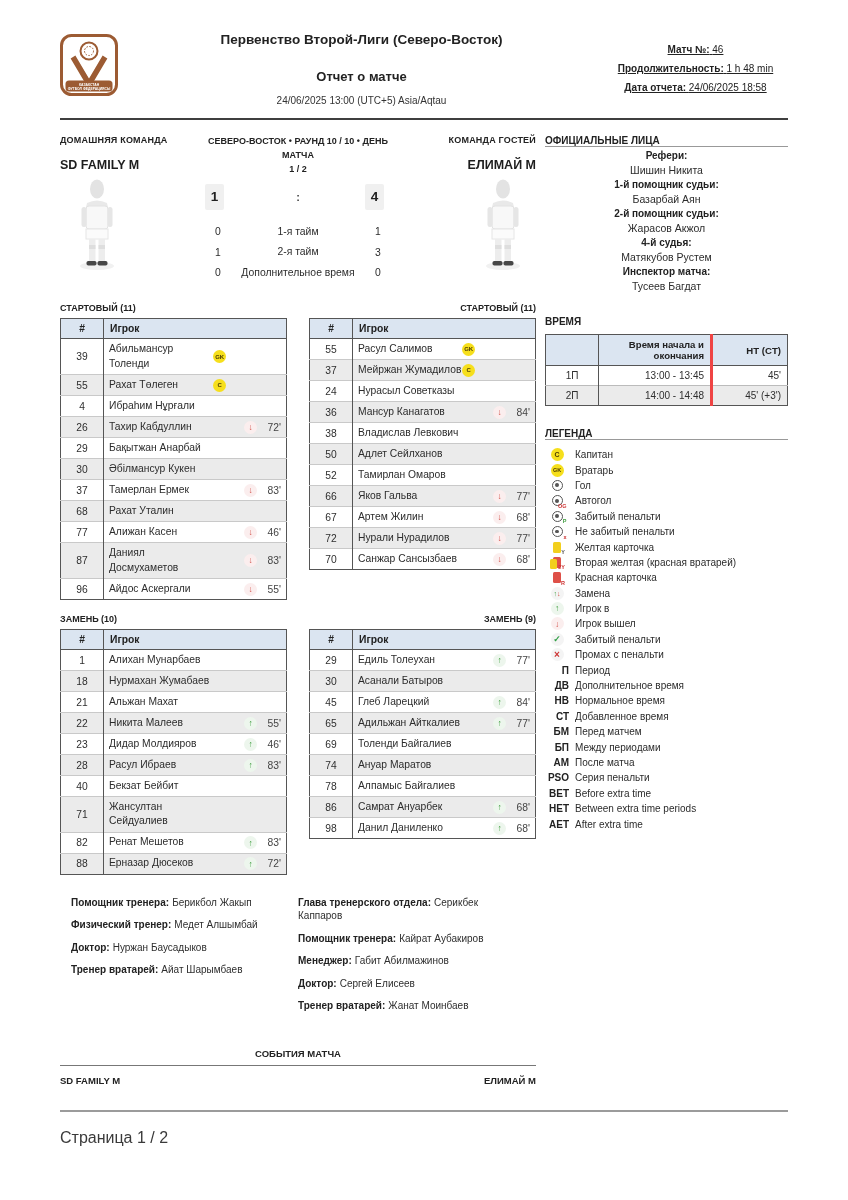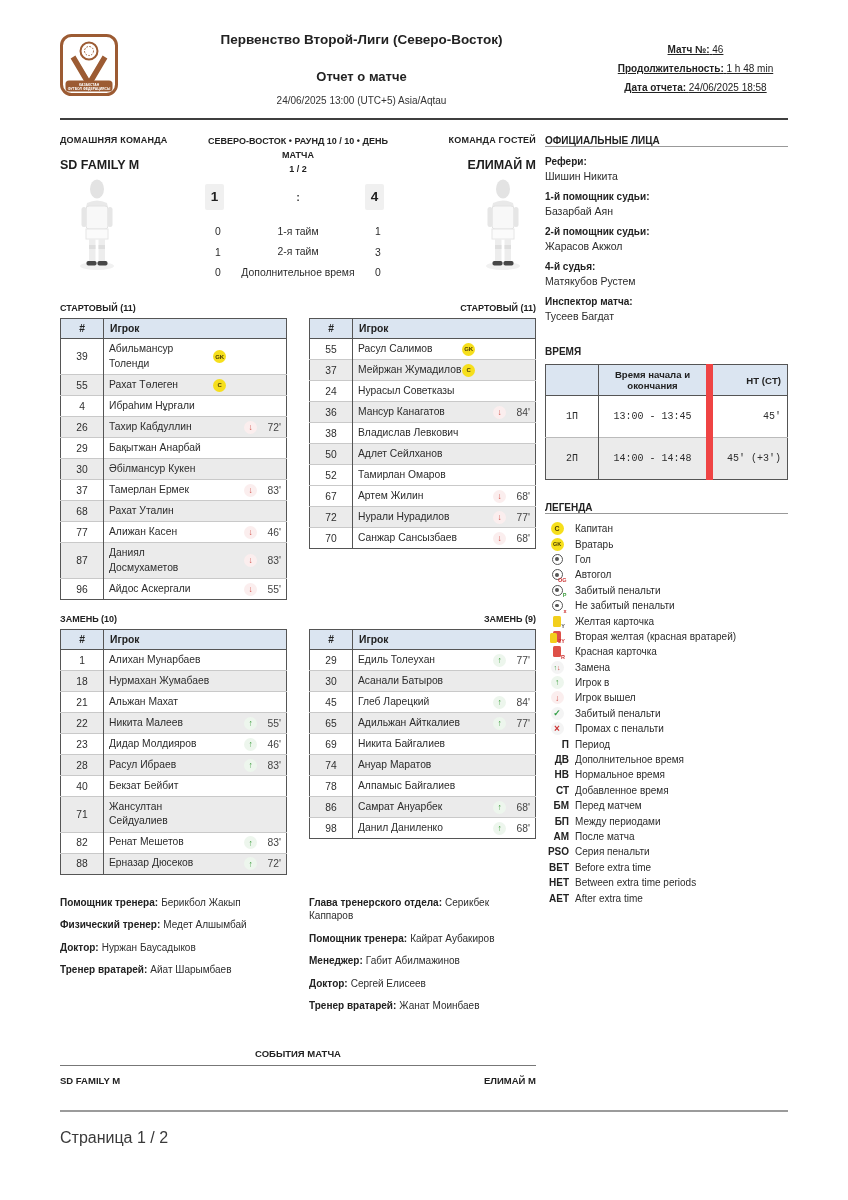--- a/index.html
+++ b/index.html
@@ -52,39 +52,39 @@
   .badge{width:13px;height:13px;border-radius:50%;background:#f6df1c;color:#4a3b00;font-size:6px;font-weight:bold;display:inline-flex;align-items:center;justify-content:center;flex:none;letter-spacing:-.2px;}
   .pc{width:13px;height:13px;border-radius:50%;background:#f4f4f4;display:inline-flex;align-items:center;justify-content:center;flex:none;}
   .pc-g{background:#edf6ed;}
   .pc-r{background:#fbeeee;}
   .arr{font-style:normal;font-size:8.5px;line-height:1;font-weight:bold;}
   .arr.g{color:#3f9e3f;}
   .arr.r{color:#cf4a42;}
   .minute{width:24px;text-align:right;color:#444;flex:none;}
   .bench-row{margin-top:14px;}
   
-  .staff-row{display:flex;justify-content:space-between;margin-top:21px;}
+  .staff-row{display:flex;justify-content:center;margin-top:21px;}
   .staff-col{width:227px;flex:none;font-size:10px;}
   .staff-line{margin-bottom:9px;line-height:1.35;}
   .staff-role{font-weight:bold;margin-right:3px;color:#222;}
   
   .events{margin-top:26px;text-align:center;}
   .events-title{font-size:9.5px;font-weight:bold;color:#222;border-bottom:1px solid #777;padding-bottom:6px;}
   .events-teams{display:flex;justify-content:space-between;margin-top:9px;font-size:9.5px;font-weight:bold;color:#222;}
   
   .side-title{font-size:10px;font-weight:bold;color:#222;border-bottom:1px solid #999;}
-  .off-item{margin-top:9px;}
+  .off-item{margin-top:3px;text-align:center;}
   .off-role{font-size:10px;font-weight:bold;color:#222;}
   .off-name{font-size:10.5px;margin-top:3px;color:#2c2c2c;}
   .time-title{margin-top:24px;font-size:10px;font-weight:bold;color:#222;}
   table.time{width:100%;border-collapse:collapse;font-size:10px;border:1px solid #555;margin-top:7px;}
   table.time th{background:#dbe5f1;font-weight:bold;padding:4px 6px;border-bottom:1px solid #555;font-size:9.6px;color:#222;}
-  table.time td{padding:15px 6px;font-family:Liberation Mono, monospace;}
+  table.time td{padding:4px 6px;}
   table.time .c-p{width:40px;text-align:center;border-right:1px solid #555;}
-  table.time .c-t{text-align:center;border-right:7px solid #ef4444;}
+  table.time .c-t{text-align:right;border-right:3px solid #ef4444;}
   table.time .c-h{width:62px;text-align:right;}
   table.time tr + tr td{border-top:1px solid #bbb;}
   .legend{margin-top:22px;}
   .lg-list{margin-top:7px;}
   .lg-row{display:flex;align-items:center;height:15.4px;font-size:10px;color:#2c2c2c;}
   .lg-ic{width:24px;display:inline-flex;justify-content:center;flex:none;margin-right:6px;}
   .lg-code{width:24px;flex:none;margin-right:6px;font-weight:bold;text-align:right;color:#222;}
   .lg-label{white-space:nowrap;}
   .yc{width:13px;height:13px;border-radius:50%;background:#f6df1c;color:#4a3b00;font-size:7px;font-weight:bold;display:inline-flex;align-items:center;justify-content:center;}
   .yc.gk{font-size:5.5px;}
@@ -460,20 +460,34 @@
     <td>
       <div class="prow">
         <span class="pname">Тамирлан Омаров</span>
 
         <span class="spacer"></span>
 
       </div>
     </td>
   </tr>
 
+  <tr class="alt">
+    <td class="num">66</td>
+    <td>
+      <div class="prow">
+        <span class="pname">Яков Гальва</span>
+
+        <span class="spacer"></span>
+        <span class="pc pc-r">
+                        <i class="arr r">↓</i>
+                      </span>
+        <span class="minute">77'</span>
+      </div>
+    </td>
+  </tr>
 
   <tr>
     <td class="num">67</td>
     <td>
       <div class="prow">
         <span class="pname">Артем Жилин</span>
 
         <span class="spacer"></span>
         <span class="pc pc-r">
                         <i class="arr r">↓</i>
@@ -729,21 +743,21 @@
                       </span>
         <span class="minute">77'</span>
       </div>
     </td>
   </tr>
 
   <tr>
     <td class="num">69</td>
     <td>
       <div class="prow">
-        <span class="pname">Никита Байгалиев</span>
+        <span class="pname">Толенди Байгалиев</span>
 
         <span class="spacer"></span>
 
       </div>
     </td>
   </tr>
 
   <tr class="alt">
     <td class="num">74</td>
     <td>

